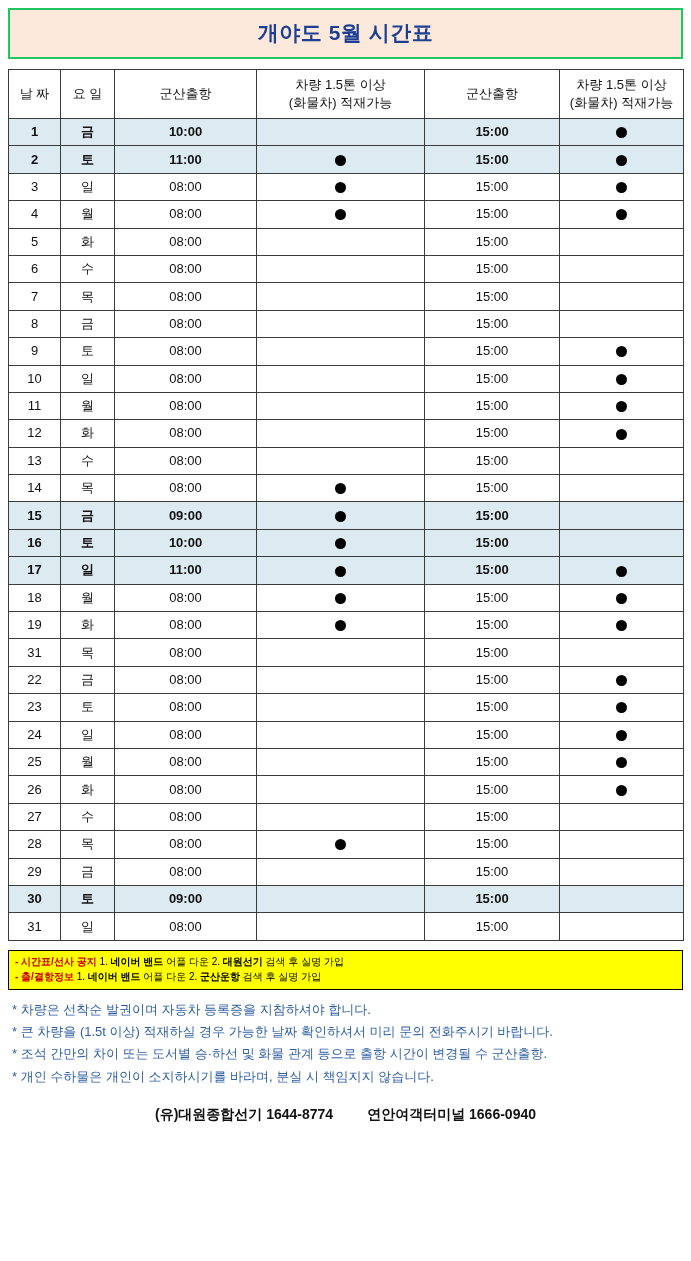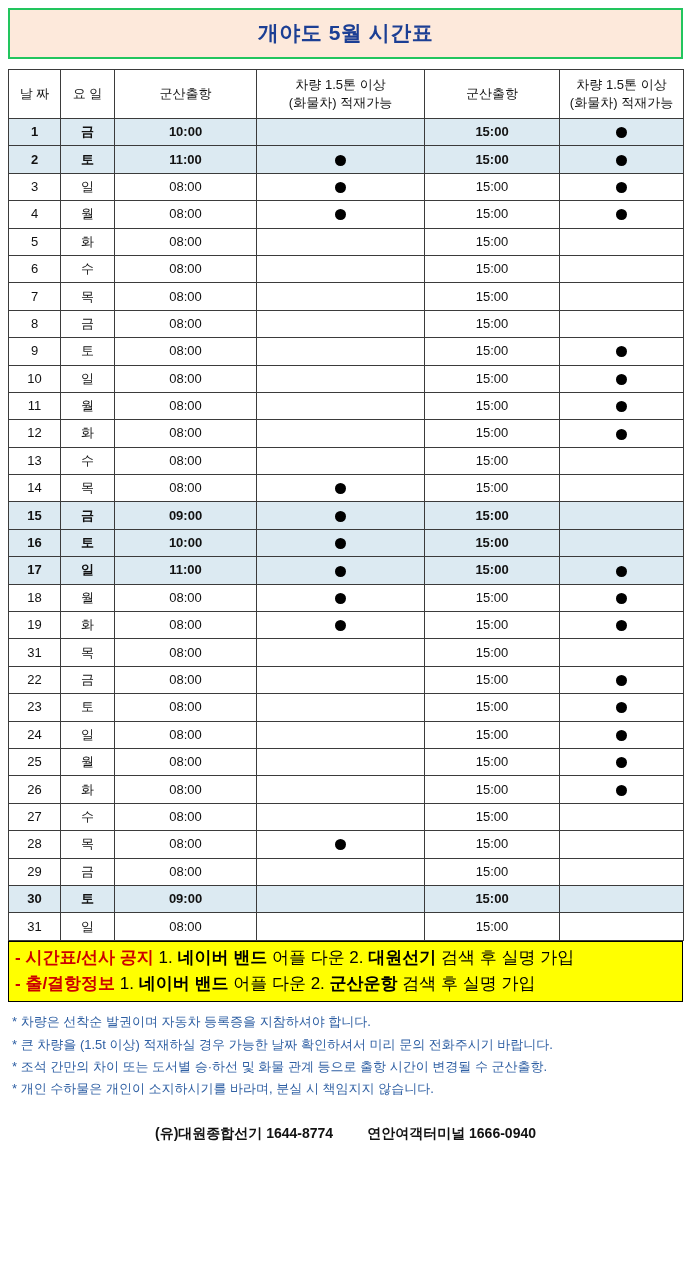--- a/index.html
+++ b/index.html
@@ -76,22 +76,23 @@
     height: 11px;
     border-radius: 50%;
     background: #000;
     vertical-align: middle;
   }
 
   
   .notice {
     background: #ffff00;
     border: 1px solid #000;
+    margin-top: 9px;
     padding: 3px 6px 4px 6px;
-    font-size: 17px;
+    font-size: 10px;
     line-height: 1.55;
   }
   .notice .row { white-space: nowrap; }
   .notice .lead {
     color: #cc0000;
     font-weight: bold;
   }
   .notice .b { font-weight: bold; }
 
   
@@ -99,21 +100,21 @@
     margin-top: 9px;
     color: #2e5fa3;
     font-size: 13px;
     line-height: 1.72;
     padding-left: 4px;
   }
   .foot div { white-space: nowrap; }
 
   
   .contact {
-    margin-top: 24px;
+    margin-top: 18px;
     text-align: center;
     font-size: 14px;
     font-weight: bold;
     color: #111;
   }
   .contact .gap { display: inline-block; width: 34px; }
 </style>
 </head>
 <body>
 

